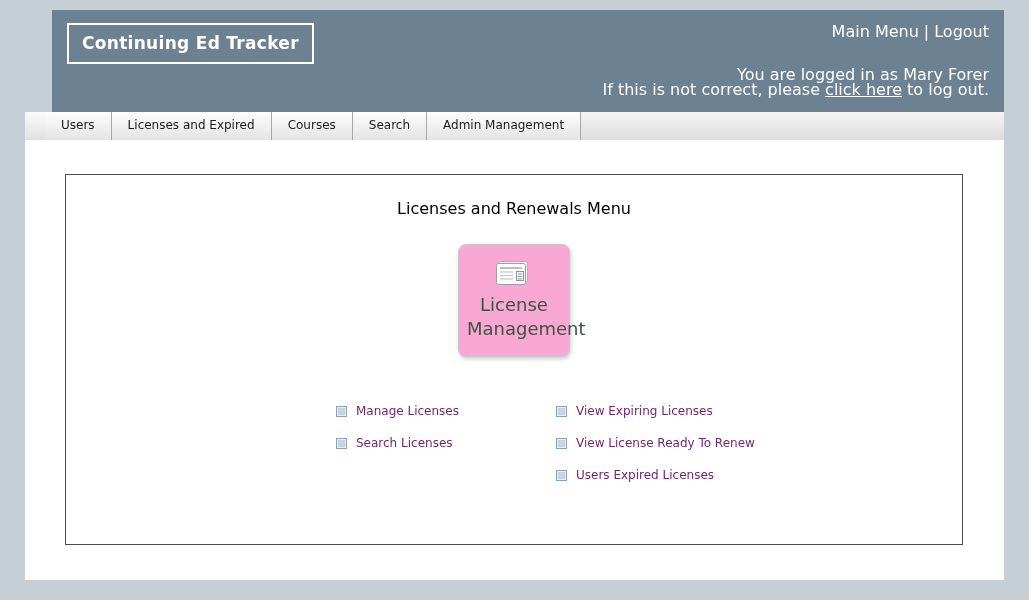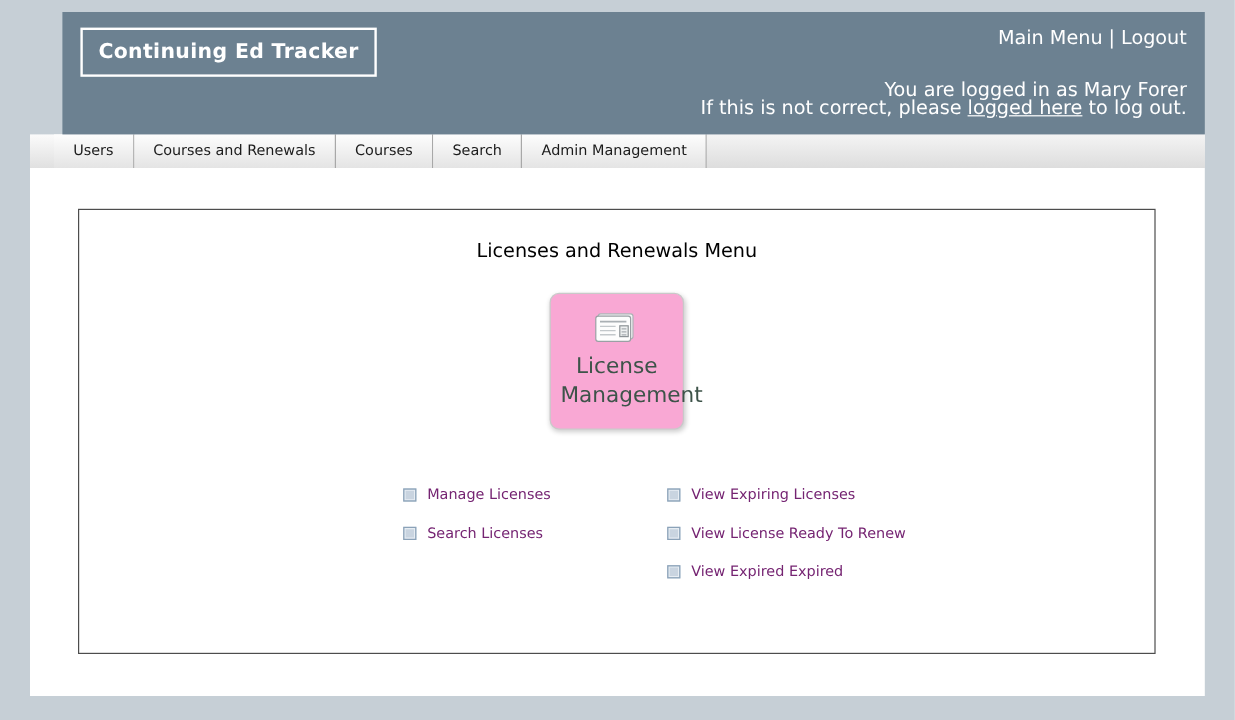--- a/index.html
+++ b/index.html
@@ -162,28 +162,28 @@
   <div class="hdr">
     <div class="logo-box">
       <span>Continuing Ed Tracker</span>
     </div>
     <div class="top-links">
       <a>Main Menu</a><span class="sep">|</span><a>Logout</a>
     </div>
     <div class="login-info">
       <div>You are logged in as Mary Forer</div>
       <div>
-        <span>If this is not correct, please </span><a>logged here</a><span> to log out.</span>
+        <span>If this is not correct, please </span><a>click here</a><span> to log out.</span>
       </div>
     </div>
   </div>
 
   <div class="tabs">
     <a class="tab">Users</a>
-    <a class="tab">Courses and Renewals</a>
+    <a class="tab">Licenses and Expired</a>
     <a class="tab">Courses</a>
     <a class="tab">Search</a>
     <a class="tab">Admin Management</a>
     <div class="tab-filler"></div>
   </div>
 
   <div class="content">
     <div class="menu-box">
 
       <h1 class="menu-title">Licenses and Renewals Menu</h1>
@@ -220,21 +220,21 @@
           <div class="link-row">
             <span class="bullet"></span>
             <a class="menu-link">View Expiring Licenses</a>
           </div>
           <div class="link-row">
             <span class="bullet"></span>
             <a class="menu-link">View License Ready To Renew</a>
           </div>
           <div class="link-row">
             <span class="bullet"></span>
-            <a class="menu-link">View Expired Expired</a>
+            <a class="menu-link">Users Expired Licenses</a>
           </div>
         </div>
       </div>
 
     </div>
   </div>
 
 </div>
 
 </body></html>

